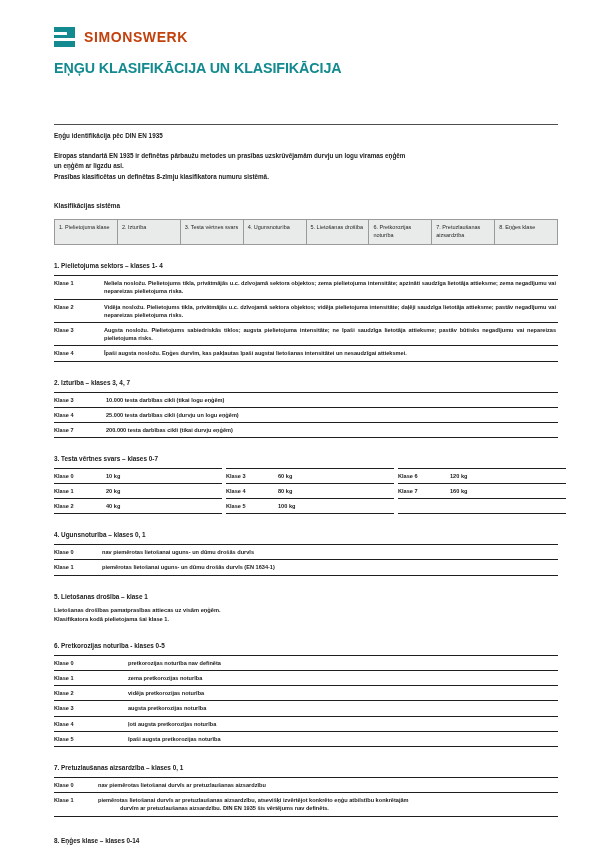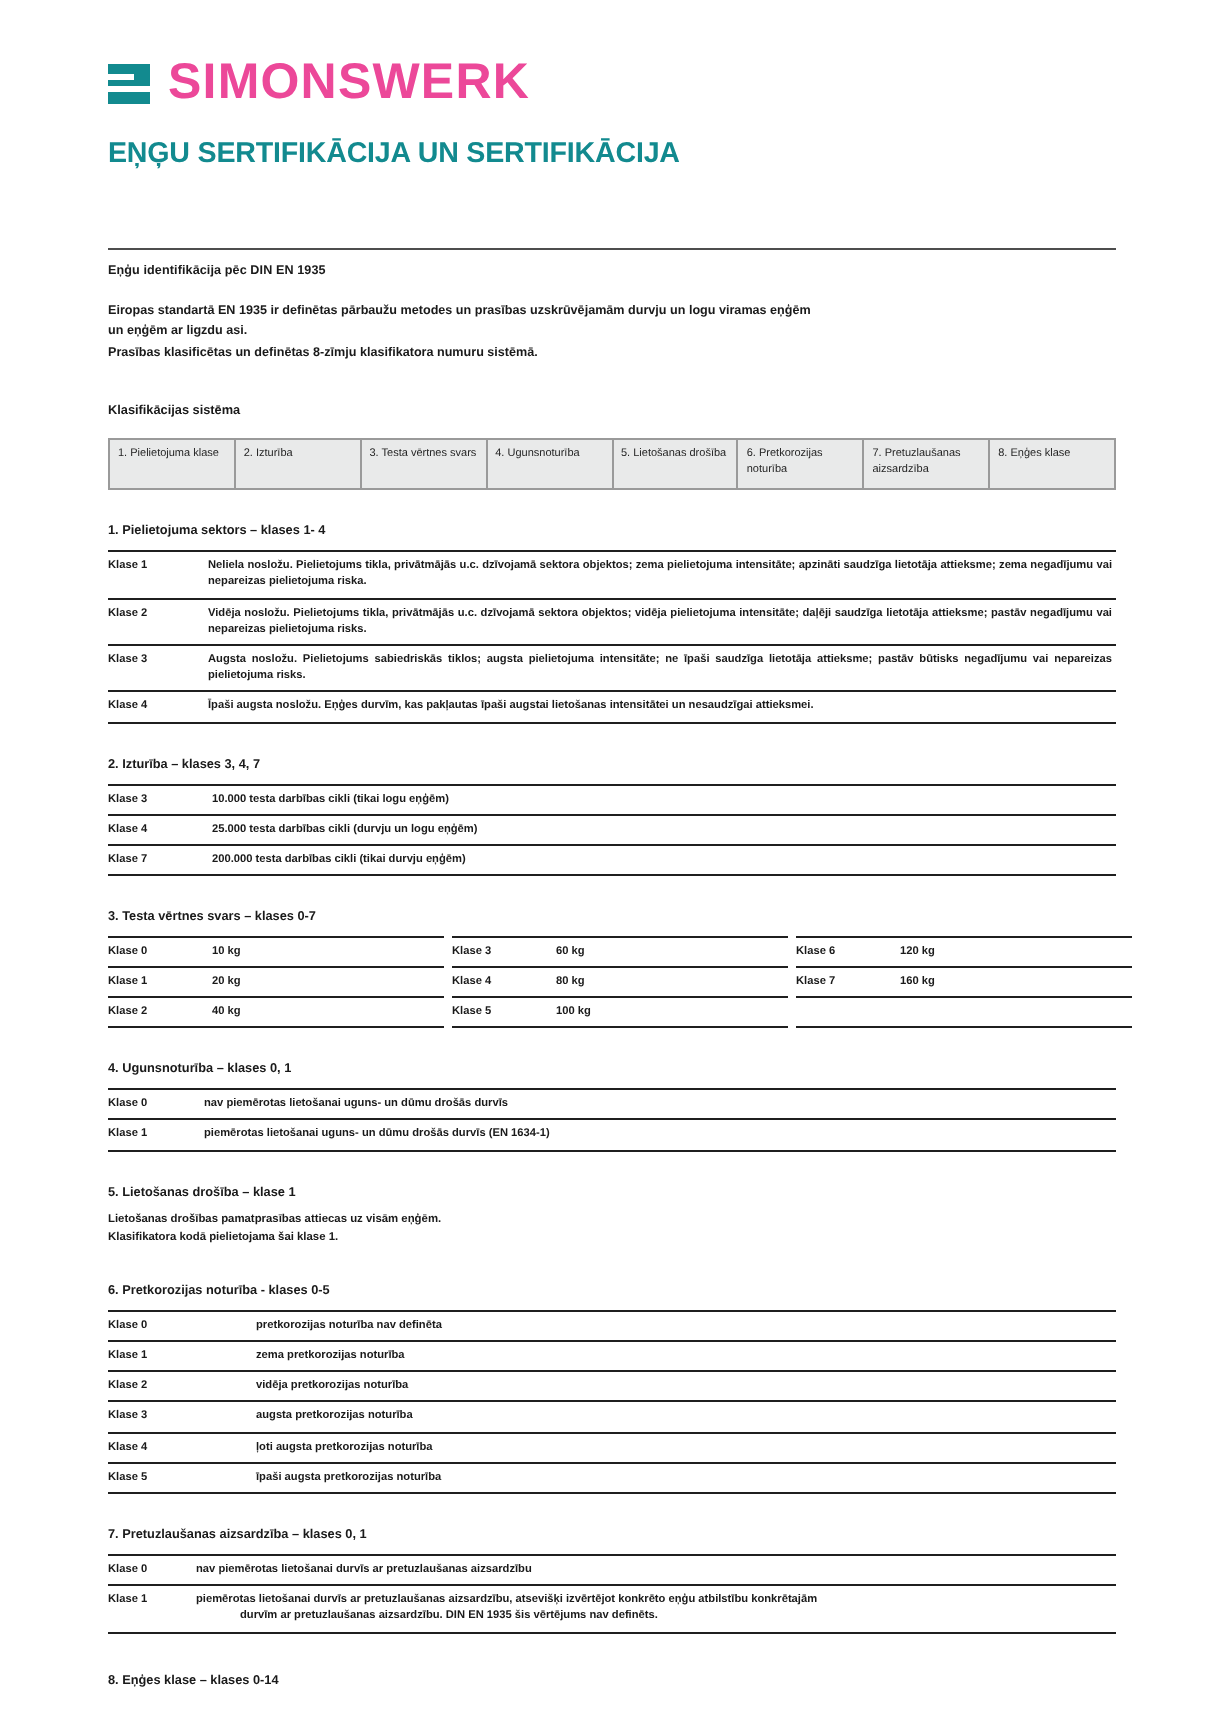--- a/index.html
+++ b/index.html
@@ -26,24 +26,24 @@
     background: #128a8f;
     position: relative;
     flex: none;
   }
   .logo-mark i {
     position: absolute; left: 0; background: #ffffff; display: block;
   }
   .logo-mark i.b1 { top: 5px;  left: 0px;  width: 13px; height: 3px; }
   .logo-mark i.b2 { top: 11px; left: 0px;  width: 21px; height: 3px; }
   .logo-word {
-    font-size: 25px;
+    font-size: 14px;
     font-weight: bold;
     letter-spacing: 0.6px;
-    color: #ec4899;
+    color: #c2410c;
   }
   .doc-title {
     margin-top: 13px;
     font-size: 14.3px;
     font-weight: bold;
     color: #128a8f;
     letter-spacing: -0.1px;
   }
 
   
@@ -172,21 +172,21 @@
 <div class="page">
 
   <div class="header">
     <div class="logo-row">
       <span class="logo-mark">
         <i class="b1"></i>
           <i class="b2"></i>
       </span>
       <span class="logo-word">SIMONSWERK</span>
     </div>
-    <div class="doc-title">EŅĢU SERTIFIKĀCIJA UN SERTIFIKĀCIJA</div>
+    <div class="doc-title">EŅĢU KLASIFIKĀCIJA UN KLASIFIKĀCIJA</div>
   </div>
 
   <div class="rule-top"></div>
 
   <div class="body">
 
     <div class="sub-head">Eņģu identifikācija pēc DIN EN 1935</div>
     <div class="intro">
       <p>Eiropas standartā EN 1935 ir definētas pārbaužu metodes un prasības uzskrūvējamām durvju un logu viramas eņģēm</p>
       <p>un eņģēm ar ligzdu asi.</p>

